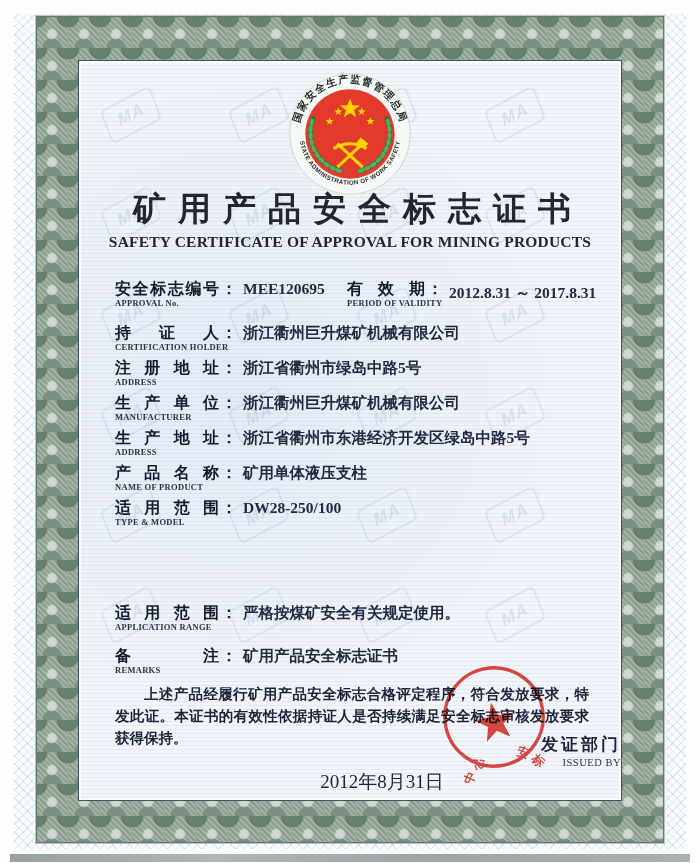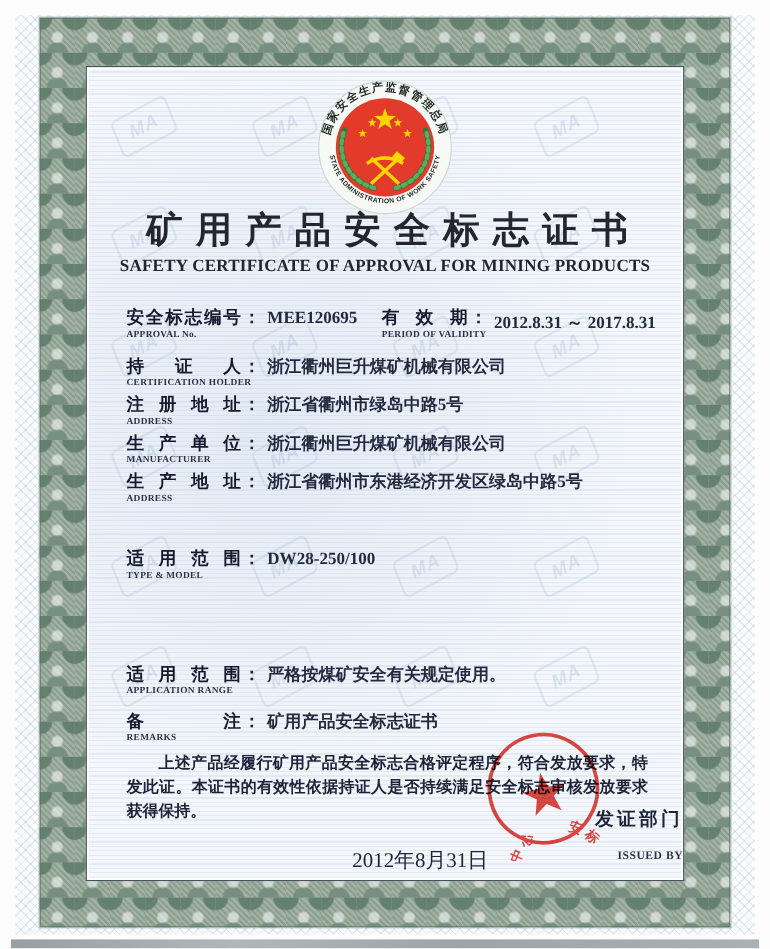--- a/index.html
+++ b/index.html
@@ -60,21 +60,21 @@
   .colon{font-weight:700;font-size:16px;margin:0 6px 0 2px;}
   .val{font-size:15.5px;font-weight:600;color:#232a40;}
   .w104{width:104px;} .w80{width:78px;}
   .validity{position:absolute;left:232px;top:0;}
   .validity .val{position:relative;top:4px;}
   .frow{position:absolute;left:36px;right:20px;white-space:nowrap;font-family:Liberation Serif, serif;}
   .para{position:absolute;top:622px;left:36px;right:32px;font-size:14.5px;font-weight:600;
     line-height:1.52;text-align:justify;text-indent:2em;color:#1d2338;}
   .issued{position:absolute;top:672px;left:0;right:0;text-align:right;padding-left:12px;}
   .issued .cn{font-size:17px;font-weight:700;letter-spacing:3px;color:#1d2338;}
-  .issued .en{font-size:10.5px;font-weight:700;letter-spacing:.5px;color:#2c3347;margin-top:17px;}
+  .issued .en{font-size:10.5px;font-weight:400;letter-spacing:.5px;color:#2c3347;margin-top:1px;}
   .datesign{position:absolute;top:708px;left:0;right:0;text-align:center;
     font-size:19px;font-weight:400;color:#1d2338;transform:translateX(32px);}
   .stamp{position:absolute;left:356px;top:597px;width:118px;height:118px;
     transform:rotate(-12deg);opacity:.9;mix-blend-mode:multiply;}
 </style>
 </head>
 <body>
 
 <div class="page">
   <div class="wm-layer outer-wm">
@@ -183,20 +183,23 @@
       </div>
       <div class="frow" style="top:297px">
         <span class="lblock w104"><span class="cnlbl">注册地址</span><span class="enlbl">ADDRESS</span></span><span class="colon">：</span><span class="val">浙江省衢州市绿岛中路5号</span>
       </div>
       <div class="frow" style="top:332px">
         <span class="lblock w104"><span class="cnlbl">生产单位</span><span class="enlbl">MANUFACTURER</span></span><span class="colon">：</span><span class="val">浙江衢州巨升煤矿机械有限公司</span>
       </div>
       <div class="frow" style="top:367px">
         <span class="lblock w104"><span class="cnlbl">生产地址</span><span class="enlbl">ADDRESS</span></span><span class="colon">：</span><span class="val">浙江省衢州市东港经济开发区绿岛中路5号</span>
       </div>
+      <div class="frow" style="top:402px">
+        <span class="lblock w104"><span class="cnlbl">产品名称</span><span class="enlbl">NAME OF PRODUCT</span></span><span class="colon">：</span><span class="val">矿用单体液压支柱</span>
+      </div>
       <div class="frow" style="top:437px">
         <span class="lblock w104"><span class="cnlbl">适用范围</span><span class="enlbl">TYPE &amp; MODEL</span></span><span class="colon">：</span><span class="val">DW28-250/100</span>
       </div>
       <div class="frow" style="top:542px">
         <span class="lblock w104"><span class="cnlbl">适用范围</span><span class="enlbl">APPLICATION RANGE</span></span><span class="colon">：</span><span class="val">严格按煤矿安全有关规定使用。</span>
       </div>
       <div class="frow" style="top:585px">
         <span class="lblock w104"><span class="cnlbl">备注</span><span class="enlbl">REMARKS</span></span><span class="colon">：</span><span class="val">矿用产品安全标志证书</span>
       </div>
 

